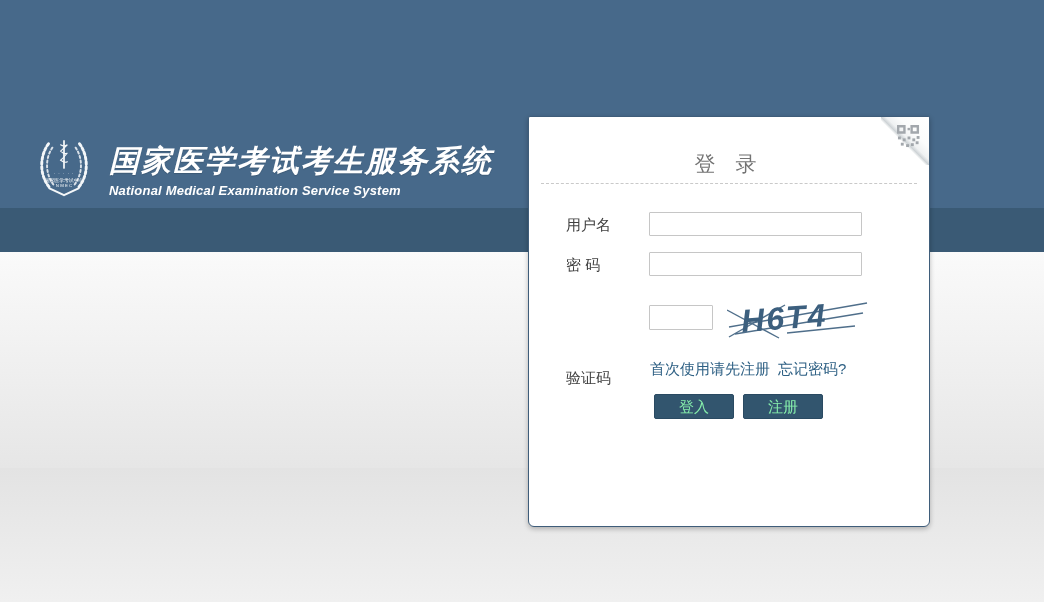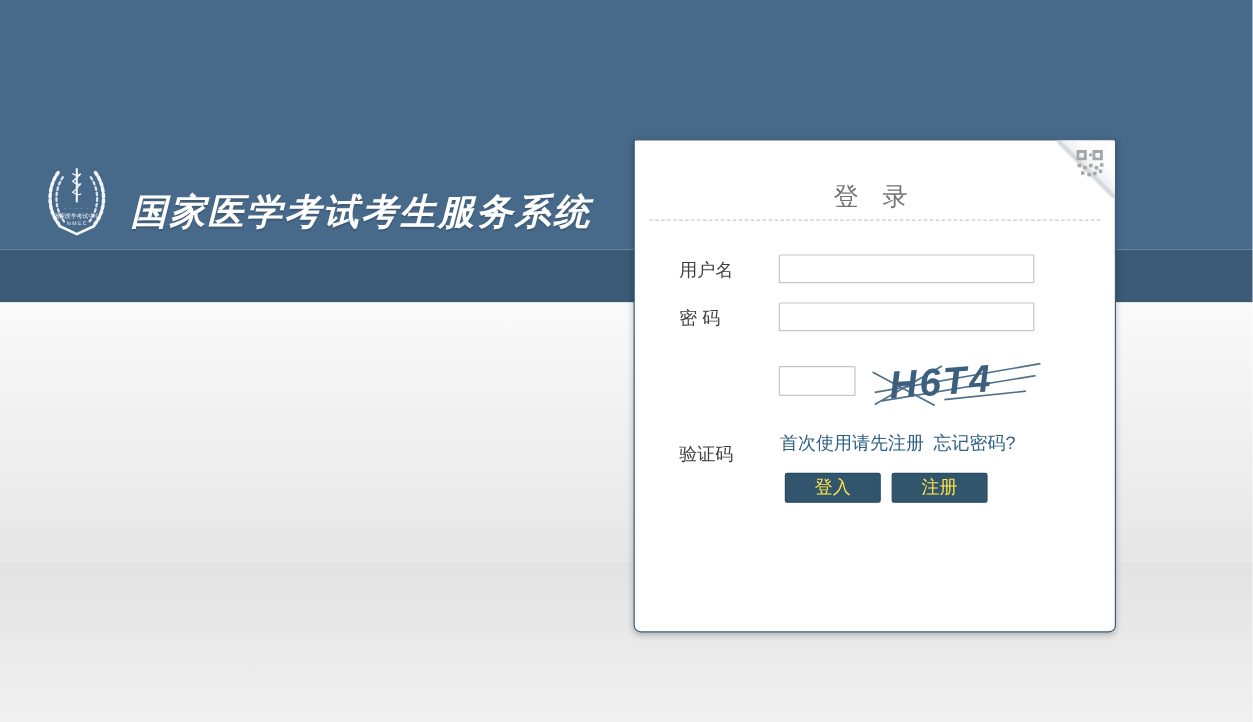--- a/index.html
+++ b/index.html
@@ -36,21 +36,21 @@
   .flabel{position:absolute;left:37px;font-size:15px;color:#3f3f3f;white-space:pre;}
   .tinput{position:absolute;left:120px;width:213px;height:24px;border:1px solid #c6c6c6;
     border-radius:1px;padding:0 5px;font-size:14px;color:#333;outline:none;background:#fff;}
   .tinput.small{width:64px;height:25px;}
   .captcha-img{position:absolute;left:198px;top:176px;width:142px;height:48px;cursor:pointer;}
 
   .links-row{position:absolute;left:121px;top:243px;display:flex;gap:8px;
     font-size:15px;white-space:nowrap;}
   .links-row a{color:#2e6084;text-decoration:none;cursor:pointer;}
 
-  .btn{position:absolute;top:277px;width:80px;height:25px;background:#32556e;color:#fde047;
+  .btn{position:absolute;top:277px;width:80px;height:25px;background:#32556e;color:#86efac;
     border:1px solid #2a4a62;border-radius:2px;font-size:15px;line-height:22px;
     text-align:center;cursor:pointer;padding:0;}
   .btn.login{left:125px;}
   .btn.register{left:214px;}
 
   .copyright{position:absolute;right:14px;top:388px;font-size:13.5px;color:#a0a0a0;}
 </style>
 </head>
 <body>
 
@@ -71,20 +71,21 @@
         <path d="M17,54 L32,61 M47,54 L32,61" stroke-width="2.2"></path>
         <line x1="32" y1="5" x2="32" y2="33" stroke-width="1.8"></line>
         <path d="M28.5,9 q3.5,2.5 7,0 q-4,4 -7,6.5 q4,4 7,2 q-4,5 -7,7.5 q4,3 7,1.5" stroke-width="1.1"></path>
       </g>
       <text x="32" y="40" font-size="4.5" fill="#f4f7f9" text-anchor="middle" letter-spacing="1">· · · · ·</text>
       <text x="32" y="47" font-size="5" fill="#f4f7f9" text-anchor="middle">国家医学考试中心</text>
       <text x="32" y="53" font-size="4.5" fill="#f4f7f9" text-anchor="middle">N M E C</text>
     </svg>
     <div class="brand-text">
       <div class="brand-cn">国家医学考试考生服务系统</div>
+      <div class="brand-en">National Medical Examination Service System</div>
     </div>
   </div>
 
   <div class="panel">
 
     <div class="fold"></div>
     <svg class="qr" viewBox="0 0 24 24" fill="#a2a7ac">
       <path fill-rule="evenodd" d="M0,0 h9 v9 h-9 z M2.5,2.5 h4 v4 h-4 z"></path>
       <path fill-rule="evenodd" d="M14,0 h9 v9 h-9 z M16.5,2.5 h4 v4 h-4 z"></path>
       <rect x="11" y="3" width="2.5" height="2.5"></rect>

